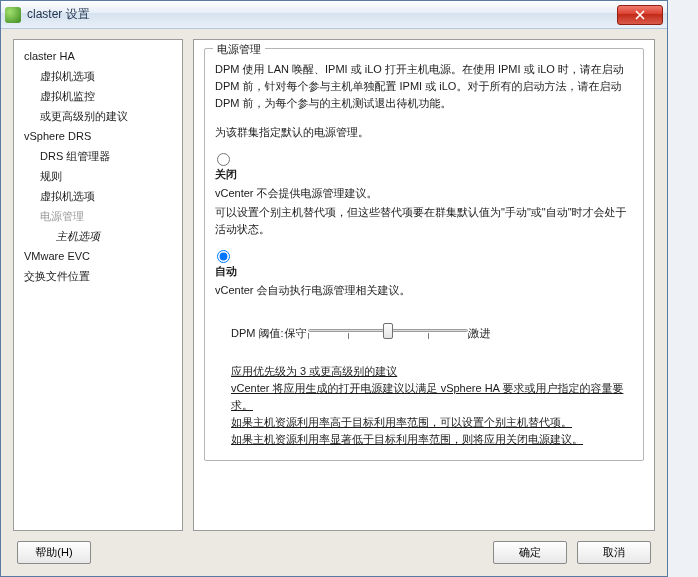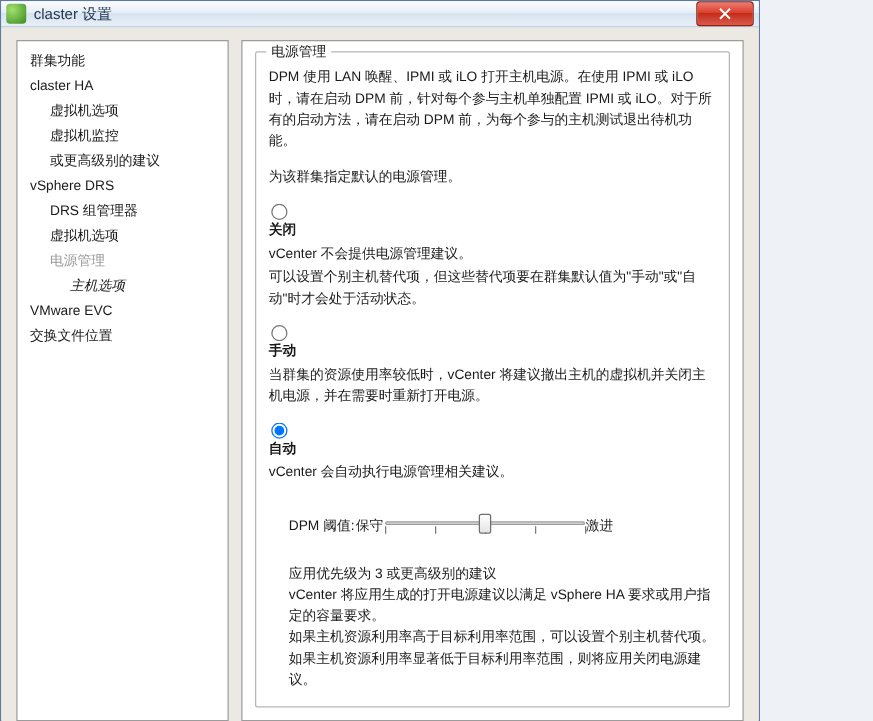--- a/index.html
+++ b/index.html
@@ -1,18 +1,18 @@
 <!DOCTYPE html>
 <html><head>
 <meta charset="utf-8">
 <style>
   * { box-sizing: border-box; margin: 0; padding: 0; }
   body { font-family: "Microsoft YaHei", "SimSun", Tahoma, sans-serif; font-size: 11px; background: #eef2f6; width: 698px; height: 577px; overflow: hidden; }
 
-  .window { width: 608px; height: 577px; background: #f0f0f0; border: 1px solid #5a7aa0; position: relative; display: flex; flex-direction: column; }
+  .window { width: 668px; height: 577px; background: #f0f0f0; border: 1px solid #5a7aa0; position: relative; display: flex; flex-direction: column; }
   .titlebar { height: 28px; background: linear-gradient(#fdfdfe,#e7eef7 45%,#d6e2ef 46%,#e8f0f9); display: flex; align-items: center; padding: 0 4px; border-bottom: 1px solid #b7c7da; }
   .titlebar .app-icon { width: 16px; height: 16px; background: radial-gradient(circle at 30% 30%, #a3e06f, #3a8a1f); border-radius: 3px; margin-right: 6px; }
   .titlebar .title { flex: 1; color: #22364f; font-size: 12px; }
   .titlebar .close { width: 46px; height: 20px; background: linear-gradient(#f07a6f,#d9402e 45%,#c22a19 46%,#da5a49); border: 1px solid #8e1f12; border-radius: 3px; color: #fff; display: flex; align-items: center; justify-content: center; font-weight: bold; font-size: 12px; cursor: pointer; }
 
   .client { flex: 1; display: flex; flex-direction: column; padding: 10px 12px 10px 12px; background: #ece9e2; }
 
   .panes { flex: 1; display: flex; gap: 10px; min-height: 0; }
 
   .sidebar { width: 170px; background: #fff; border: 1px solid #9c9c9c; padding: 6px 4px; overflow: auto; color: #1a1a1a; }
@@ -34,21 +34,21 @@
   .opt .opt-body { flex: 1; }
   .opt .opt-title { font-weight: bold; }
   .opt .opt-text { margin-top: 2px; padding-left: 0; }
 
   .slider-row { display: flex; align-items: center; margin-top: 22px; gap: 1px; padding-left: 16px; }
   .slider { position: relative; width: 160px; height: 24px; }
   .slider .track { position: absolute; left: 0; right: 0; top: 8px; height: 3px; background: #dcdcdc; border: 1px solid #9c9c9c; border-radius: 2px; }
   .slider .tick { position: absolute; top: 12px; width: 1px; height: 6px; background: #7a7a7a; }
   .slider .thumb { position: absolute; top: 2px; width: 10px; height: 16px; background: linear-gradient(#fefefe,#e4e4e4); border: 1px solid #707070; border-radius: 2px; }
 
-  .notes { margin-top: 18px; padding-left: 16px; }
+  .notes { margin-top: 18px; padding-left: 16px; text-decoration: underline; }
 
   .buttons { display: flex; align-items: center; padding: 10px 4px 2px 4px; }
   .buttons .spacer { flex: 1; }
   .btn { min-width: 74px; height: 23px; padding: 0 12px; background: linear-gradient(#fefefe,#e8e8e8); border: 1px solid #8a8a8a; border-radius: 2px; font-size: 11px; cursor: pointer; }
   .btn + .btn { margin-left: 10px; }
 </style>
 </head>
 <body>
 
 <div class="window">
@@ -60,27 +60,27 @@
       <svg width="10" height="10" viewBox="0 0 10 10">
           <path d="M1 1 L9 9 M9 1 L1 9" stroke="#fff" stroke-width="1.6"></path>
         </svg>
     </div>
   </div>
 
   <div class="client">
     <div class="panes">
 
       <div class="sidebar" id="sidebar">
-          <div class="item">群集功能</div>
           <div class="item">claster HA</div>
           <div class="item ind1">虚拟机选项</div>
           <div class="item ind1">虚拟机监控</div>
           <div class="item ind1">或更高级别的建议</div>
           <div class="item">vSphere DRS</div>
           <div class="item ind1">DRS 组管理器</div>
+          <div class="item ind1">规则</div>
           <div class="item ind1">虚拟机选项</div>
           <div class="item ind1 sel">电源管理</div>
           <div class="item ind2">主机选项</div>
           <div class="item">VMware EVC</div>
           <div class="item">交换文件位置</div>
         </div>
 
       <div class="main">
         <div class="groupbox">
           <div class="legend">电源管理</div>
@@ -88,27 +88,20 @@
           <div class="desc">DPM 使用 LAN 唤醒、IPMI 或 iLO 打开主机电源。在使用 IPMI 或 iLO 时，请在启动 DPM 前，针对每个参与主机单独配置 IPMI 或 iLO。对于所有的启动方法，请在启动 DPM 前，为每个参与的主机测试退出待机功能。</div>
           <div class="subhead">为该群集指定默认的电源管理。</div>
 
           <div id="options">
               <div class="opt">
                 <input type="radio" name="pm" style="">
                 <div class="opt-body">
                   <div class="opt-title">关闭</div>
                   <div class="opt-text">vCenter 不会提供电源管理建议。</div>
                   <div class="opt-text">可以设置个别主机替代项，但这些替代项要在群集默认值为"手动"或"自动"时才会处于活动状态。</div>
-                </div>
-              </div>
-              <div class="opt">
-                <input type="radio" name="pm" style="">
-                <div class="opt-body">
-                  <div class="opt-title">手动</div>
-                  <div class="opt-text">当群集的资源使用率较低时，vCenter 将建议撤出主机的虚拟机并关闭主机电源，并在需要时重新打开电源。</div>
                 </div>
               </div>
               <div class="opt">
                 <input type="radio" name="pm" checked="" style="">
                 <div class="opt-body">
                   <div class="opt-title">自动</div>
                   <div class="opt-text">vCenter 会自动执行电源管理相关建议。</div>
                 </div>
               </div>
             </div>

